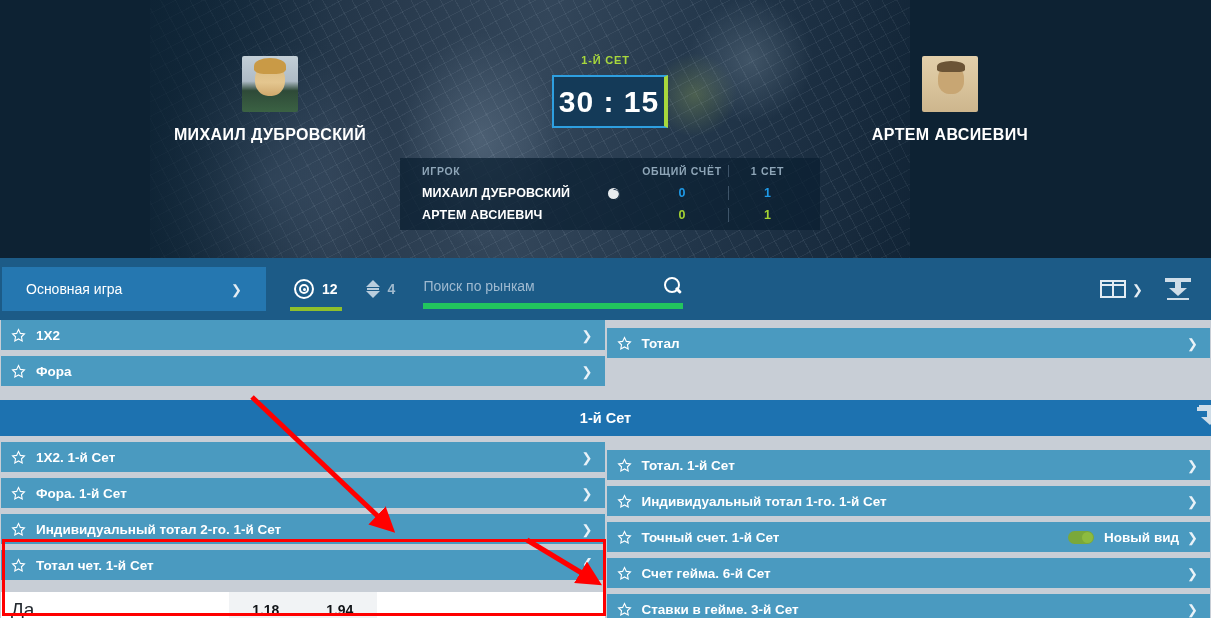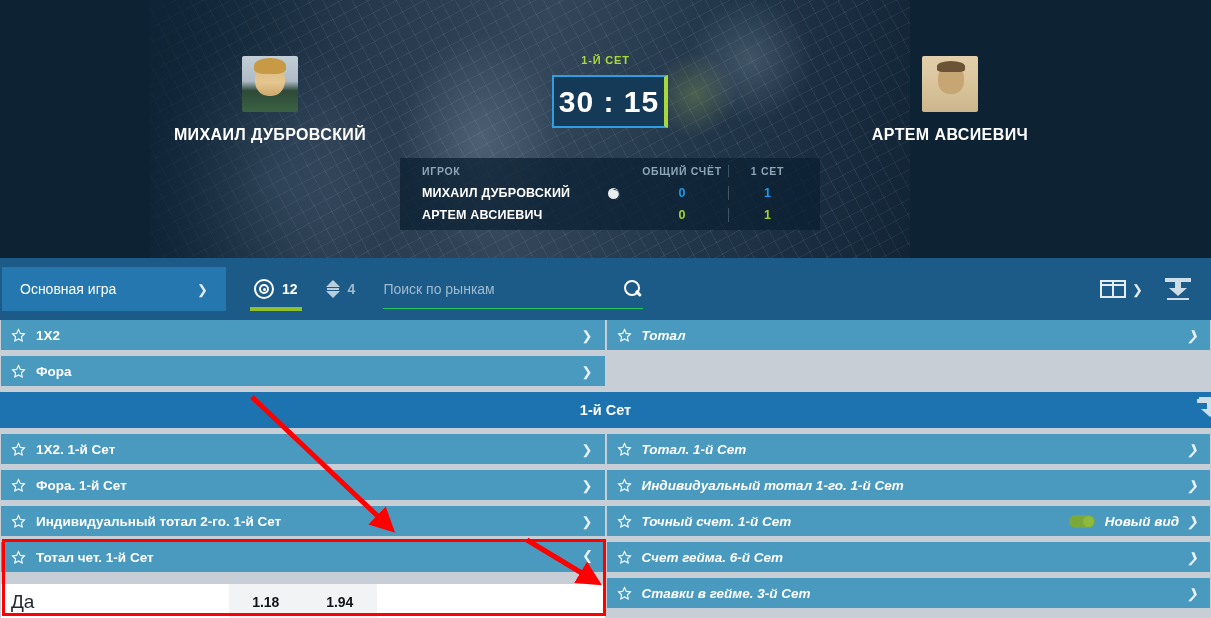--- a/index.html
+++ b/index.html
@@ -109,22 +109,22 @@
     border-radius:50%; border:1.5px solid #2d4257; border-left-color:transparent; border-bottom-color:transparent;
     transform:rotate(35deg);
   }
 
   
   .toolbar {
     position:absolute; left:0; top:258px; width:1211px; height:62px;
     background:#1c5b87; display:flex; align-items:center;
   }
   .market-select {
-    width:224px; height:44px; margin-left:2px; background:#2577b0;
-    display:flex; align-items:center; padding:0 18px; cursor:pointer;
+    width:264px; height:44px; margin-left:2px; background:#2577b0;
+    display:flex; align-items:center; padding:0 24px; cursor:pointer;
   }
   .market-select .ms-label { flex:1; color:#fff; font-size:14px; }
   .tabs { display:flex; align-items:center; height:62px; margin-left:14px; }
   .tab {
     height:62px; display:flex; align-items:center; gap:8px; padding:0 14px;
     position:relative; cursor:pointer;
   }
   .tab .tcount { color:#ffffff; font-size:14px; font-weight:bold; }
   .tab.inactive .tcount { color:#9fb9cd; }
   .tab.active:after {
@@ -136,21 +136,21 @@
   .updown-ico { width:14px; height:20px; position:relative; }
   .updown-ico:before, .updown-ico:after {
     content:""; position:absolute; left:0; width:0; height:0; border-left:7px solid transparent; border-right:7px solid transparent;
   }
   .updown-ico:before { top:1px;  border-bottom:7px solid #b9cddd; }
   .updown-ico:after  { bottom:1px; border-top:7px solid #b9cddd; }
   .updown-ico span { position:absolute; left:1px; top:9px; width:12px; height:2px; background:#b9cddd; }
 
   .search-wrap {
     margin-left:14px; width:260px; height:40px; display:flex; align-items:center;
-    border-bottom:1px solid #22c55e;
+    border-bottom:6px solid #22c55e;
   }
   .search-input {
     flex:1; background:transparent; border:0; outline:none;
     color:#fff; font-size:14px; font-family:"Liberation Sans", sans-serif;
   }
   .search-input::placeholder { color:#9fbad0; }
   .search-ico { width:20px; height:20px; position:relative; cursor:pointer; }
   .search-ico:before {
     content:""; position:absolute; left:1px; top:1px; width:12px; height:12px;
     border:2.4px solid #fff; border-radius:50%;
@@ -174,21 +174,21 @@
   .chev-small { color:#e3ecf3; font-size:13px; margin-left:6px; }
 
   
   .body-area {
     position:absolute; left:0; top:320px; width:1211px; height:298px;
     background:#c8ced6;
   }
   .columns { display:flex; width:1211px; }
   .col { width:605.5px; }
   .col.left  { padding:0 0 0 0; }
-  .col.right { padding:0 0 0 0;font-style:italic; }
+  .col.right { padding:8px 0 0 0; }
 
   .mrow {
     height:30px; margin:0 1px 6px 1px;
     background:#4a9ac0; display:flex; align-items:center; padding:0 12px 0 10px; cursor:pointer;
   }
   .mrow .star { width:15px; height:15px; margin-right:10px; position:relative; flex:0 0 auto; }
   .mrow .star svg { display:block; }
   .mrow .mlabel { flex:1; color:#ffffff; font-size:13.5px; font-weight:bold; white-space:nowrap; }
   .mrow .mchev { color:#e9f2f8; font-size:13px; line-height:1; }
   .mrow .newlabel { color:#ffffff; font-size:13.5px; font-weight:bold; margin-right:8px; }

